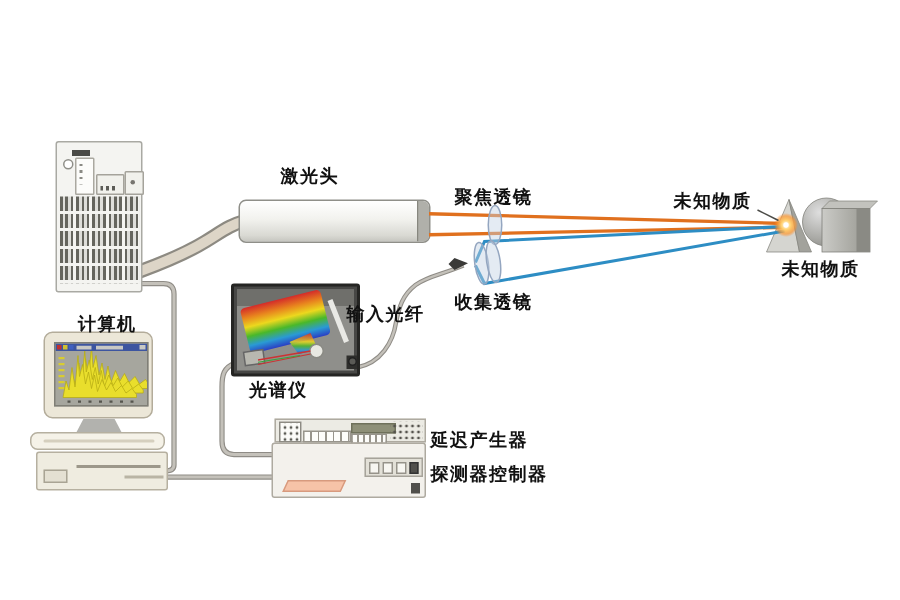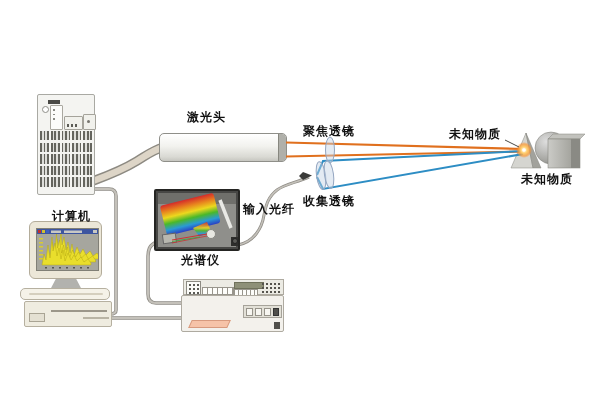--- a/index.html
+++ b/index.html
@@ -255,17 +255,19 @@
     <circle cx="524" cy="150" r="1.8" fill="#ffffff"></circle>
 
     <line x1="505" y1="140" x2="519" y2="147" stroke="#4a4a46" stroke-width="1"></line>
   </svg>
 
   <span class="lbl" style="left:187px;top:109px">激光头</span>
   <span class="lbl" style="left:303px;top:123px">聚焦透镜</span>
   <span class="lbl" style="left:449px;top:126px">未知物质</span>
   <span class="lbl" style="left:521px;top:171px">未知物质</span>
   <span class="lbl" style="left:303px;top:193px">收集透镜</span>
-  <span class="lbl" style="left:243px;top:201px">输入光纤</span>
+  <span class="lbl" style="left:231px;top:201px">输入光纤</span>
   <span class="lbl" style="left:52px;top:208px">计算机</span>
-  <span class="lbl" style="left:181px;top:252px">光谱仪</span>
+  <span class="lbl" style="left:166px;top:252px">光谱仪</span>
+  <span class="lbl" style="left:287px;top:285px">延迟产生器</span>
+  <span class="lbl" style="left:287px;top:308px">探测器控制器</span>
 
 </div>
 
 </body></html>

